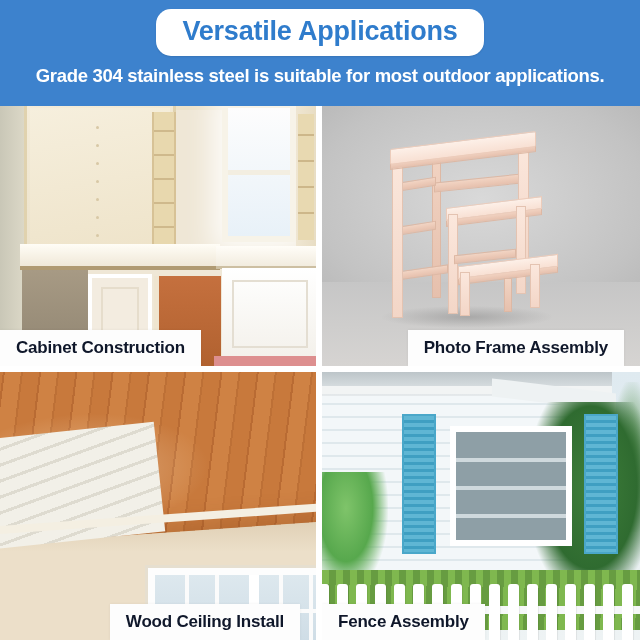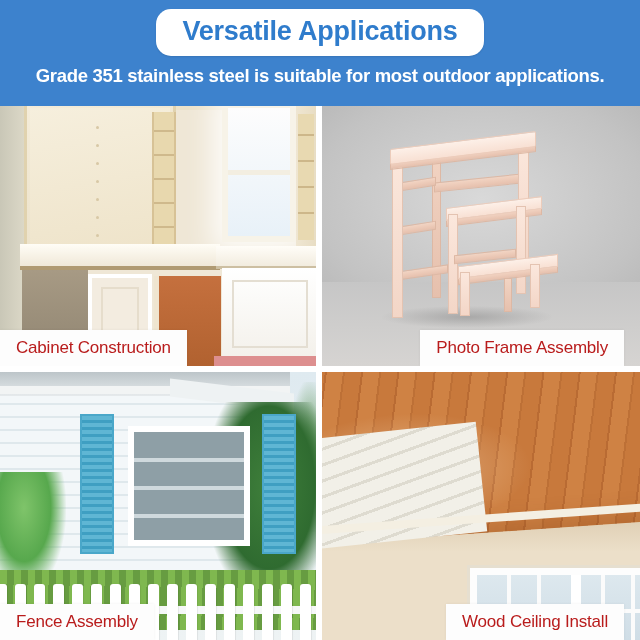--- a/index.html
+++ b/index.html
@@ -83,23 +83,23 @@
     bottom: 0;
     background: #fdfdfd;
     padding: 7px 16px 8px 16px;
     z-index: 40;
     box-shadow: 0 0 3px rgba(0,0,0,0.06);
   }
   .chip.left  { left: 0; }
   .chip.right { right: 16px; }
   .chip .chip-text {
     display: block;
-    color: #b91c1c;
+    color: #0f172a;
     font-size: 17px;
-    font-weight: normal;
+    font-weight: bold;
     letter-spacing: -0.2px;
     line-height: 21px;
     white-space: nowrap;
   }
 
   
   .cab-bg { position:absolute; inset:0; background:#efe7d6; }
   .cab-wall-left { position:absolute; left:0; top:0; width:26px; height:100%;
      background:linear-gradient(90deg,#c9c7b7,#ddd9c8); }
   .cab-carcass { position:absolute; left:24px; top:-4px; width:152px; height:152px;
@@ -234,21 +234,21 @@
 </style>
 </head>
 <body>
 
 <div class="page">
 
   <div class="header">
     <div class="title-badge">
       <span class="title-text">Versatile Applications</span>
     </div>
-    <div class="subtitle">Grade 351 stainless steel is suitable for most outdoor applications.</div>
+    <div class="subtitle">Grade 304 stainless steel is suitable for most outdoor applications.</div>
   </div>
 
   <div class="grid">
 
     <div class="tile">
       <div class="scene">
         <div class="cab-bg"></div>
         <div class="cab-top"></div>
         <div class="cab-wall-left"></div>
         <div class="cab-carcass"></div>
@@ -321,20 +321,45 @@
         <div class="s-topedge wood-d"></div>
         <div class="s-toptop wood-l"></div>
       </div>
       <div class="chip right">
         <span class="chip-text">Photo Frame Assembly</span>
       </div>
     </div>
 
     <div class="tile">
       <div class="scene">
+        <div class="w-room"></div>
+        <div class="w-wall"></div>
+        <div class="w-wall2"></div>
+        <div class="w-ceiling"></div>
+        <div class="w-ceiling-gloss"></div>
+        <div class="w-soffit"></div>
+        <div class="w-edge"></div>
+        <div class="w-winframe">
+          <div class="w-winglass">
+            <div class="w-mullion-h"></div>
+            <div class="w-mullion-v" style="left:30px"></div>
+            <div class="w-mullion-v" style="left:60px"></div>
+            <div class="w-center"></div>
+            <div class="w-mullion-v" style="left:124px"></div>
+            <div class="w-mullion-v" style="left:154px"></div>
+          </div>
+        </div>
+      </div>
+      <div class="chip right">
+        <span class="chip-text">Wood Ceiling Install</span>
+      </div>
+    </div>
+
+    <div class="tile">
+      <div class="scene">
         <div class="f-sky"></div>
         <div class="f-house"></div>
         <div class="f-roof">
             <i></i>
           </div>
         <div class="f-eave"></div>
         <div class="f-tree2"></div>
         <div class="f-tree1"></div>
         <div class="f-shutterL"></div>
         <div class="f-shutterR"></div>
@@ -365,39 +390,14 @@
           <div class="f-picket" style="left:285px"></div>
           <div class="f-picket" style="left:304px"></div>
         </div>
 
       </div>
       <div class="chip left">
         <span class="chip-text">Fence Assembly</span>
       </div>
     </div>
 
-    <div class="tile">
-      <div class="scene">
-        <div class="w-room"></div>
-        <div class="w-wall"></div>
-        <div class="w-wall2"></div>
-        <div class="w-ceiling"></div>
-        <div class="w-ceiling-gloss"></div>
-        <div class="w-soffit"></div>
-        <div class="w-edge"></div>
-        <div class="w-winframe">
-          <div class="w-winglass">
-            <div class="w-mullion-h"></div>
-            <div class="w-mullion-v" style="left:30px"></div>
-            <div class="w-mullion-v" style="left:60px"></div>
-            <div class="w-center"></div>
-            <div class="w-mullion-v" style="left:124px"></div>
-            <div class="w-mullion-v" style="left:154px"></div>
-          </div>
-        </div>
-      </div>
-      <div class="chip right">
-        <span class="chip-text">Wood Ceiling Install</span>
-      </div>
-    </div>
-
   </div>
 </div>
 
 </body></html>

